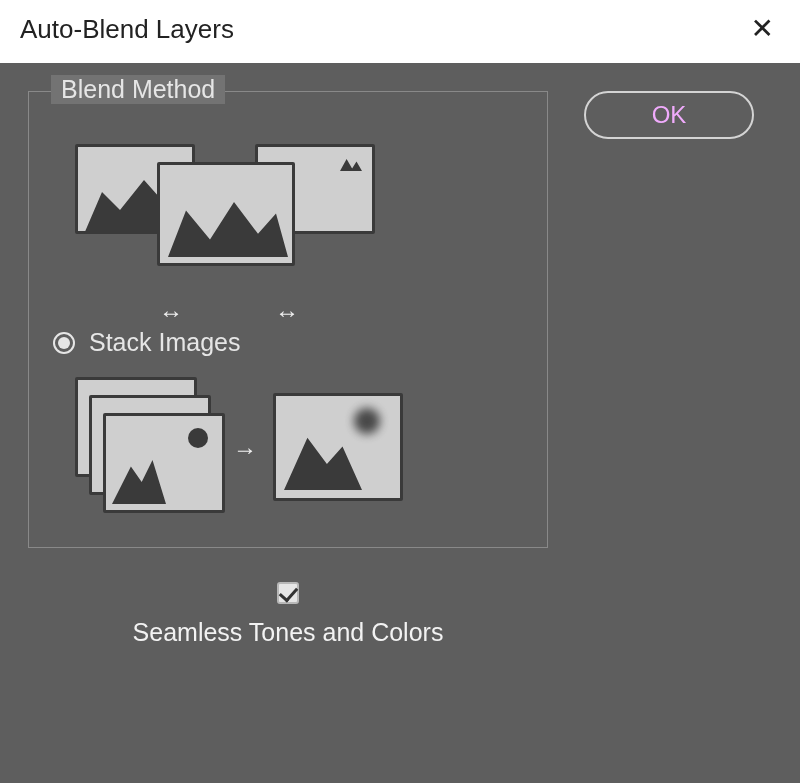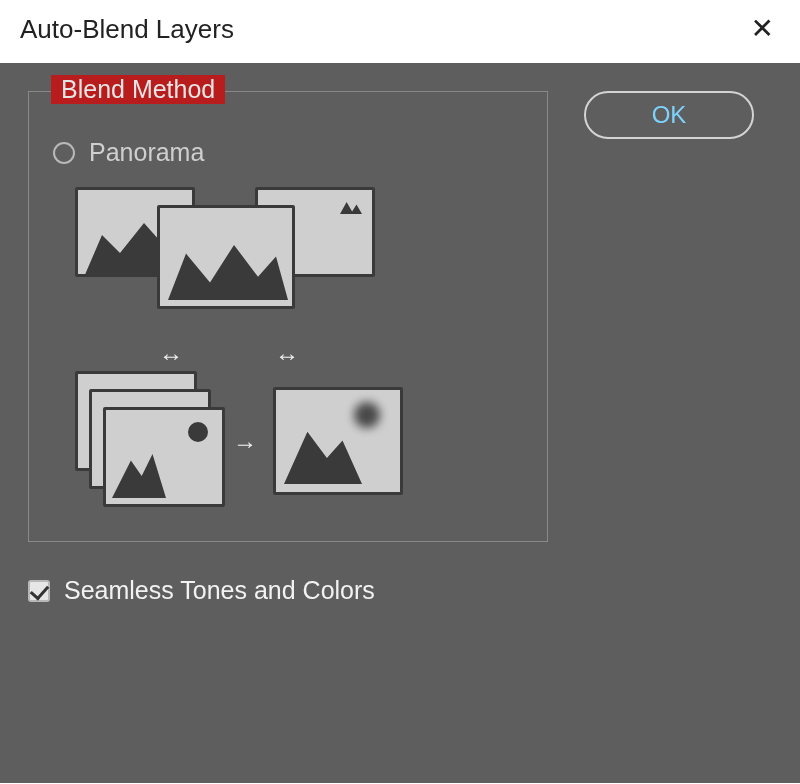--- a/index.html
+++ b/index.html
@@ -44,21 +44,21 @@
   
   .groupbox {
     border: 1px solid #898989;
     position: relative;
     padding: 46px 24px 30px 24px;
   }
   .groupbox-title {
     position: absolute;
     top: -17px;
     left: 22px;
-    background: #b91c1c;
+    background: #737373;
     padding: 0 10px;
     font-size: 25px;
     color: #e6e6e6;
   }
   
   .radio-row {
     display: flex;
     align-items: center;
     gap: 14px;
     margin-bottom: 20px;
@@ -198,20 +198,21 @@
     color: #f0f0f0;
     font-weight: bold;
     margin-right: 4px;
   }
   
   .cb-row {
     display: flex;
     align-items: center;
     gap: 14px;
     margin-top: 34px;
+    flex-direction: column;
   }
   .cb {
     width: 22px; height: 22px;
     border: 2px solid #b8b8b8;
     border-radius: 3px;
     background: #e6e6e6;
     position: relative;
   }
   .cb::after {
     content: "";
@@ -225,21 +226,21 @@
   .cb-label {
     font-size: 25px;
     color: #f2f2f2;
   }
   
   .btn {
     width: 170px;
     height: 48px;
     border: 2px solid #d4d4d4;
     border-radius: 24px;
-    color: #7dd3fc;
+    color: #f0abfc;
     font-size: 24px;
     background: transparent;
     display: flex;
     align-items: center;
     justify-content: center;
     margin-bottom: 26px;
   }
 </style>
 </head>
 <body>
@@ -248,39 +249,39 @@
   <div class="title">Auto-Blend Layers</div>
   <div class="close-icon">✕</div>
 </div>
 
 <div class="dialog-body">
   <div class="left-col">
 
     <div class="groupbox">
       <div class="groupbox-title">Blend Method</div>
 
-      <div class="radio-row">
-        <div class="radio"></div>
-        <div class="radio-label dim">Panorama</div>
-      </div>
 
       <div class="panorama-illus">
         <div class="thumb tl">
           <div class="hill-tl"></div>
         </div>
         <div class="thumb tr">
           <div class="hill-tr"></div>
         </div>
         <div class="thumb tc">
           <div class="hill-tc"></div>
         </div>
         <div class="arrow-lr a1">↔</div>
         <div class="arrow-lr a2">↔</div>
       </div>
 
+      <div class="radio-row">
+        <div class="radio selected"></div>
+        <div class="radio-label">Stack Images</div>
+      </div>
 
       <div class="stack-illus">
         <div class="stack-group">
           <div class="sframe s1"></div>
           <div class="sframe s2"></div>
           <div class="sframe s3">
             <div class="mount m1"></div>
             <div class="sun" style="right:14px; top:12px;"></div>
           </div>
         </div>

